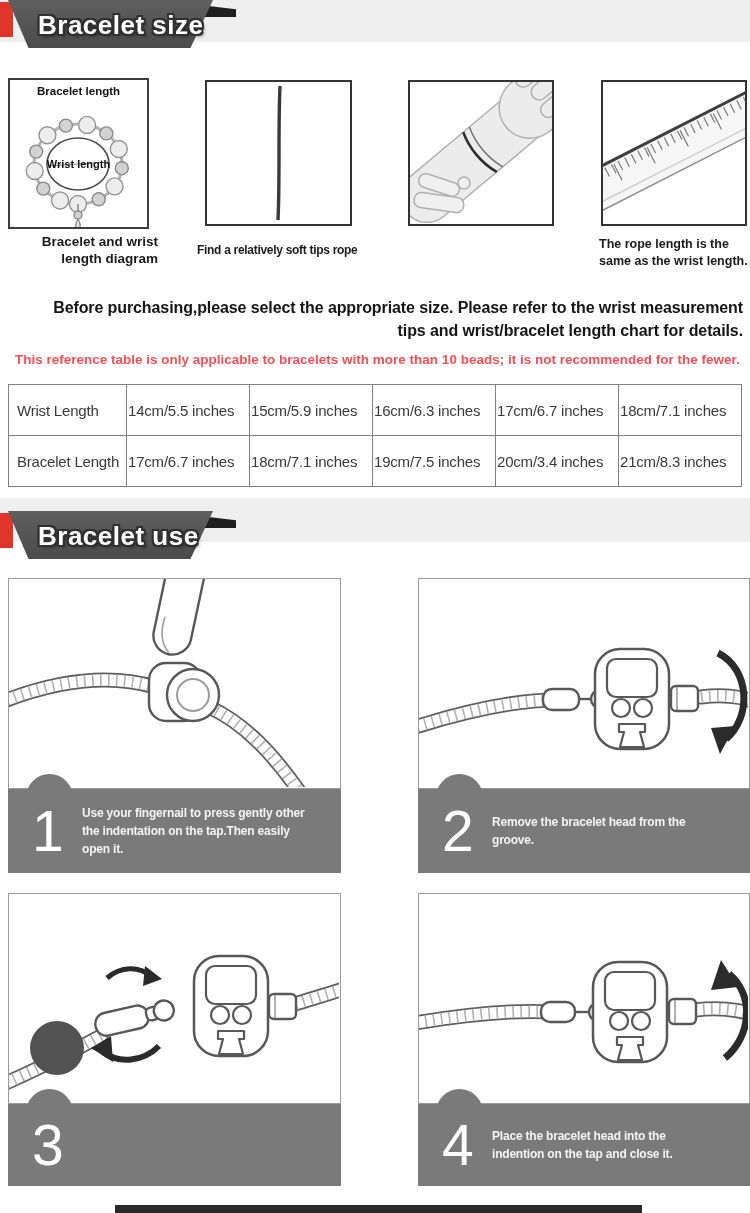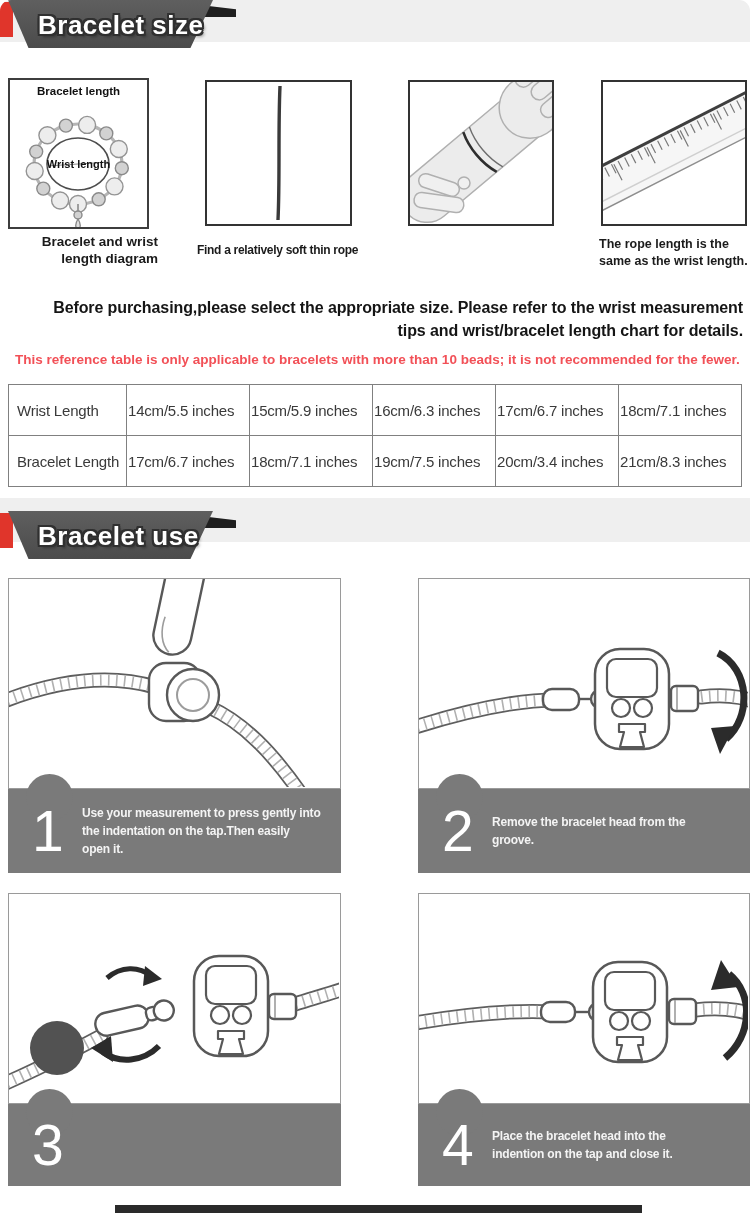--- a/index.html
+++ b/index.html
@@ -1,17 +1,17 @@
 <!DOCTYPE html>
 <html><head>
 <meta charset="utf-8">
 <style>
   html,body{margin:0;padding:0;background:#fff;}
   .page{position:relative;width:750px;height:1213px;background:#ffffff;overflow:hidden;
-        font-family:"Liberation Sans",sans-serif;color:#111;border-radius:11px;}
+        font-family:"Liberation Sans",sans-serif;color:#111;}
   .strip{position:absolute;left:0;width:750px;background:#efefef;}
   .strip-top{top:0;height:42px;}
   .strip-use{top:498px;height:44px;}
 
   
   .banner{position:absolute;left:0;width:260px;height:52px;}
   .banner-red{position:absolute;left:0;top:2px;width:13px;height:35px;background:#e0352b;}
   .banner-fold{position:absolute;left:158px;top:0;width:78px;height:17px;background:#1f1f1f;
                clip-path:polygon(0 0,100% 55%,100% 100%,46% 100%);}
   .banner-trap{position:absolute;left:8px;top:0;width:205px;height:48px;
@@ -114,21 +114,21 @@
     <div class="lab lab-wl">Wrist length</div>
   </div>
   <div class="fcap fc1">Bracelet and wrist
 length diagram</div>
 
   <div class="fbox fb2">
     <svg width="143" height="142" viewBox="0 0 143 142">
       <path d="M73,4 C 71,50 73,95 71,138" fill="none" stroke="#3a3a3a" stroke-width="3.4"></path>
     </svg>
   </div>
-  <div class="fcap fc2">Find a relatively soft thin rope</div>
+  <div class="fcap fc2">Find a relatively soft tips rope</div>
 
   <div class="fbox fb3">
     <svg width="142" height="142" viewBox="0 0 142 142">
       <g transform="rotate(-40 70 70)">
         <rect x="-25" y="44" width="195" height="52" rx="26" fill="#ececec" stroke="#b0b0b0" stroke-width="1.5"></rect>
         <ellipse cx="138" cy="68" rx="32" ry="31" fill="#ececec" stroke="#b0b0b0" stroke-width="1.5"></ellipse>
         <rect x="142" y="34" width="52" height="16" rx="8" fill="#ececec" stroke="#b0b0b0" stroke-width="1.5"></rect>
         <rect x="146" y="54" width="56" height="16" rx="8" fill="#ececec" stroke="#b0b0b0" stroke-width="1.5"></rect>
         <rect x="142" y="74" width="48" height="15" rx="7" fill="#ececec" stroke="#b0b0b0" stroke-width="1.5"></rect>
         <path d="M70,44 C 64,60 64,80 70,96" fill="none" stroke="#2e2e2e" stroke-width="2.6"></path>
@@ -213,21 +213,21 @@
         <circle cx="184" cy="116" r="16" fill="none" stroke="#9c9c9c" stroke-width="2"></circle>
         <g transform="rotate(12 168 30)">
           <rect x="150" y="-50" width="38" height="126" rx="19" class="ln"></rect>
           <path d="M158,40 C 156,55 160,68 169,74" fill="none" stroke="#9c9c9c" stroke-width="1.6"></path>
         </g>
       </svg>
     </div>
     <div class="ucap">
       <div class="udome"></div>
       <div class="unum">1</div>
-      <div class="utext">Use your measurement to press gently into
+      <div class="utext">Use your fingernail to press gently other
 the indentation on the tap.Then easily
 open it.</div>
     </div>
   </div>
 
   <div class="upanel" style="left:418px;top:578px;width:332px;">
     <div class="uimg">
       <svg width="329" height="208" viewBox="0 0 329 208">
         <defs>
           <path id="s2l" d="M-10,150 C 58,128 104,121 138,121"></path>

